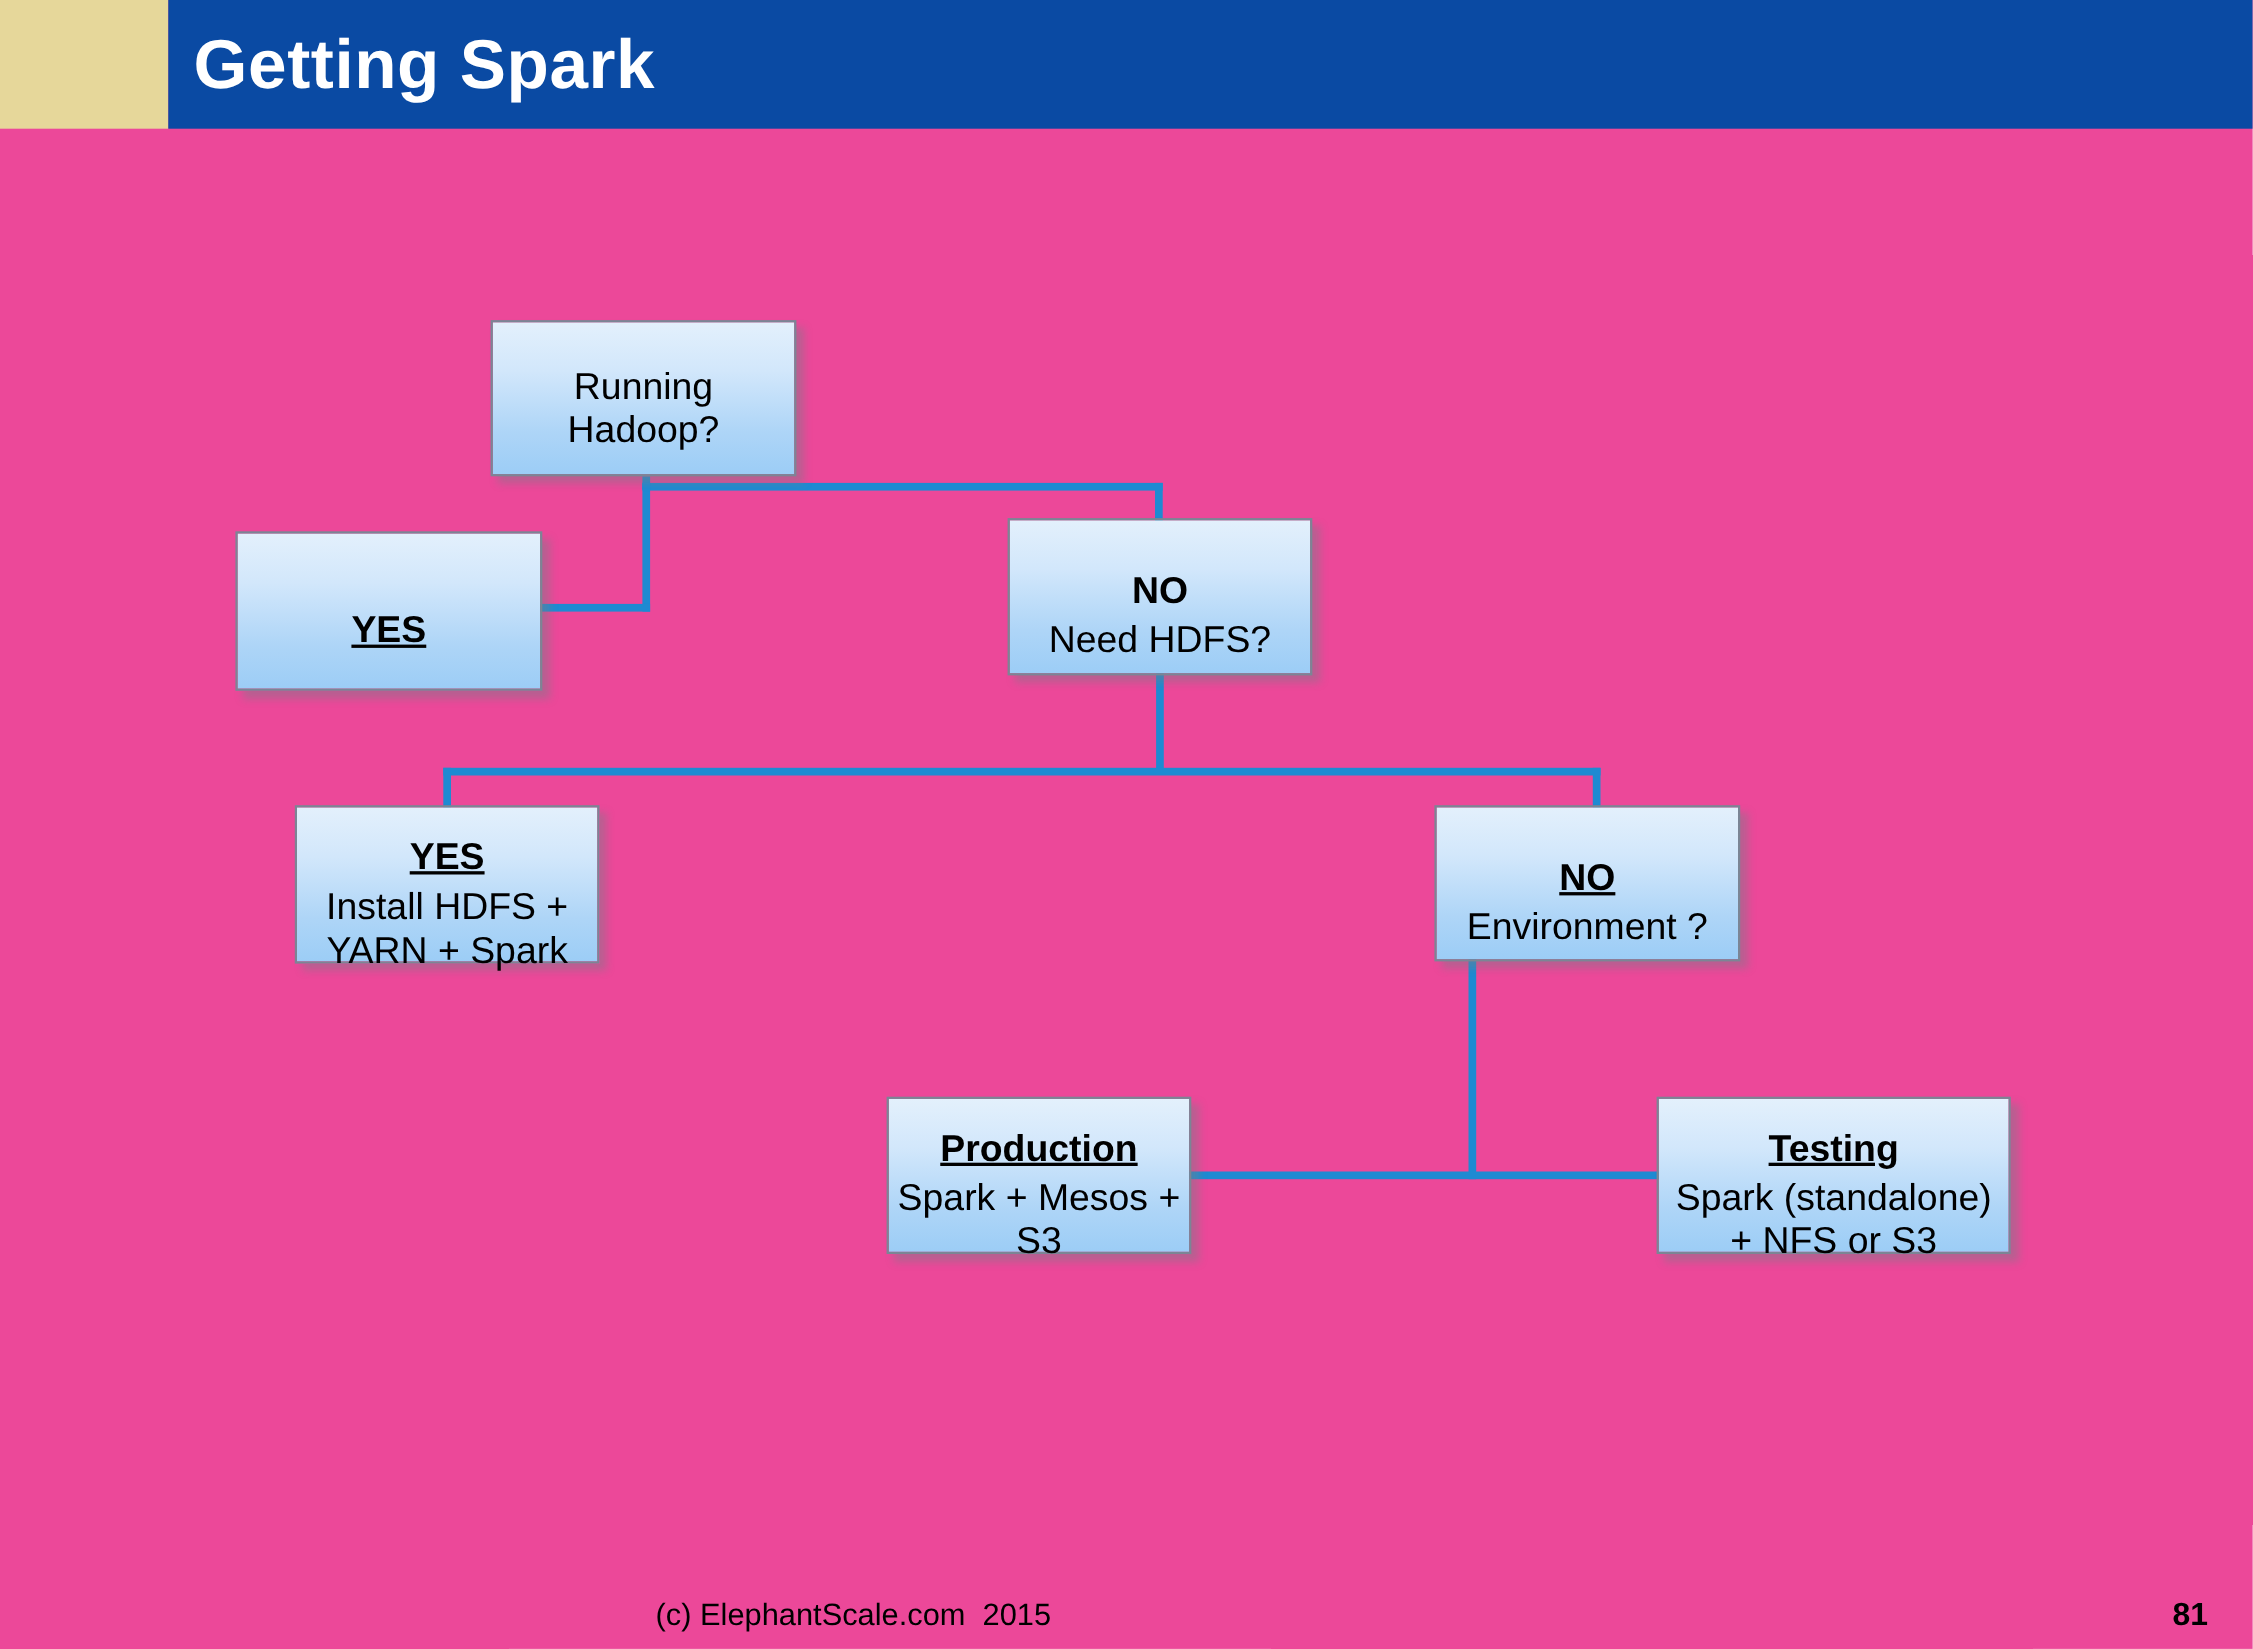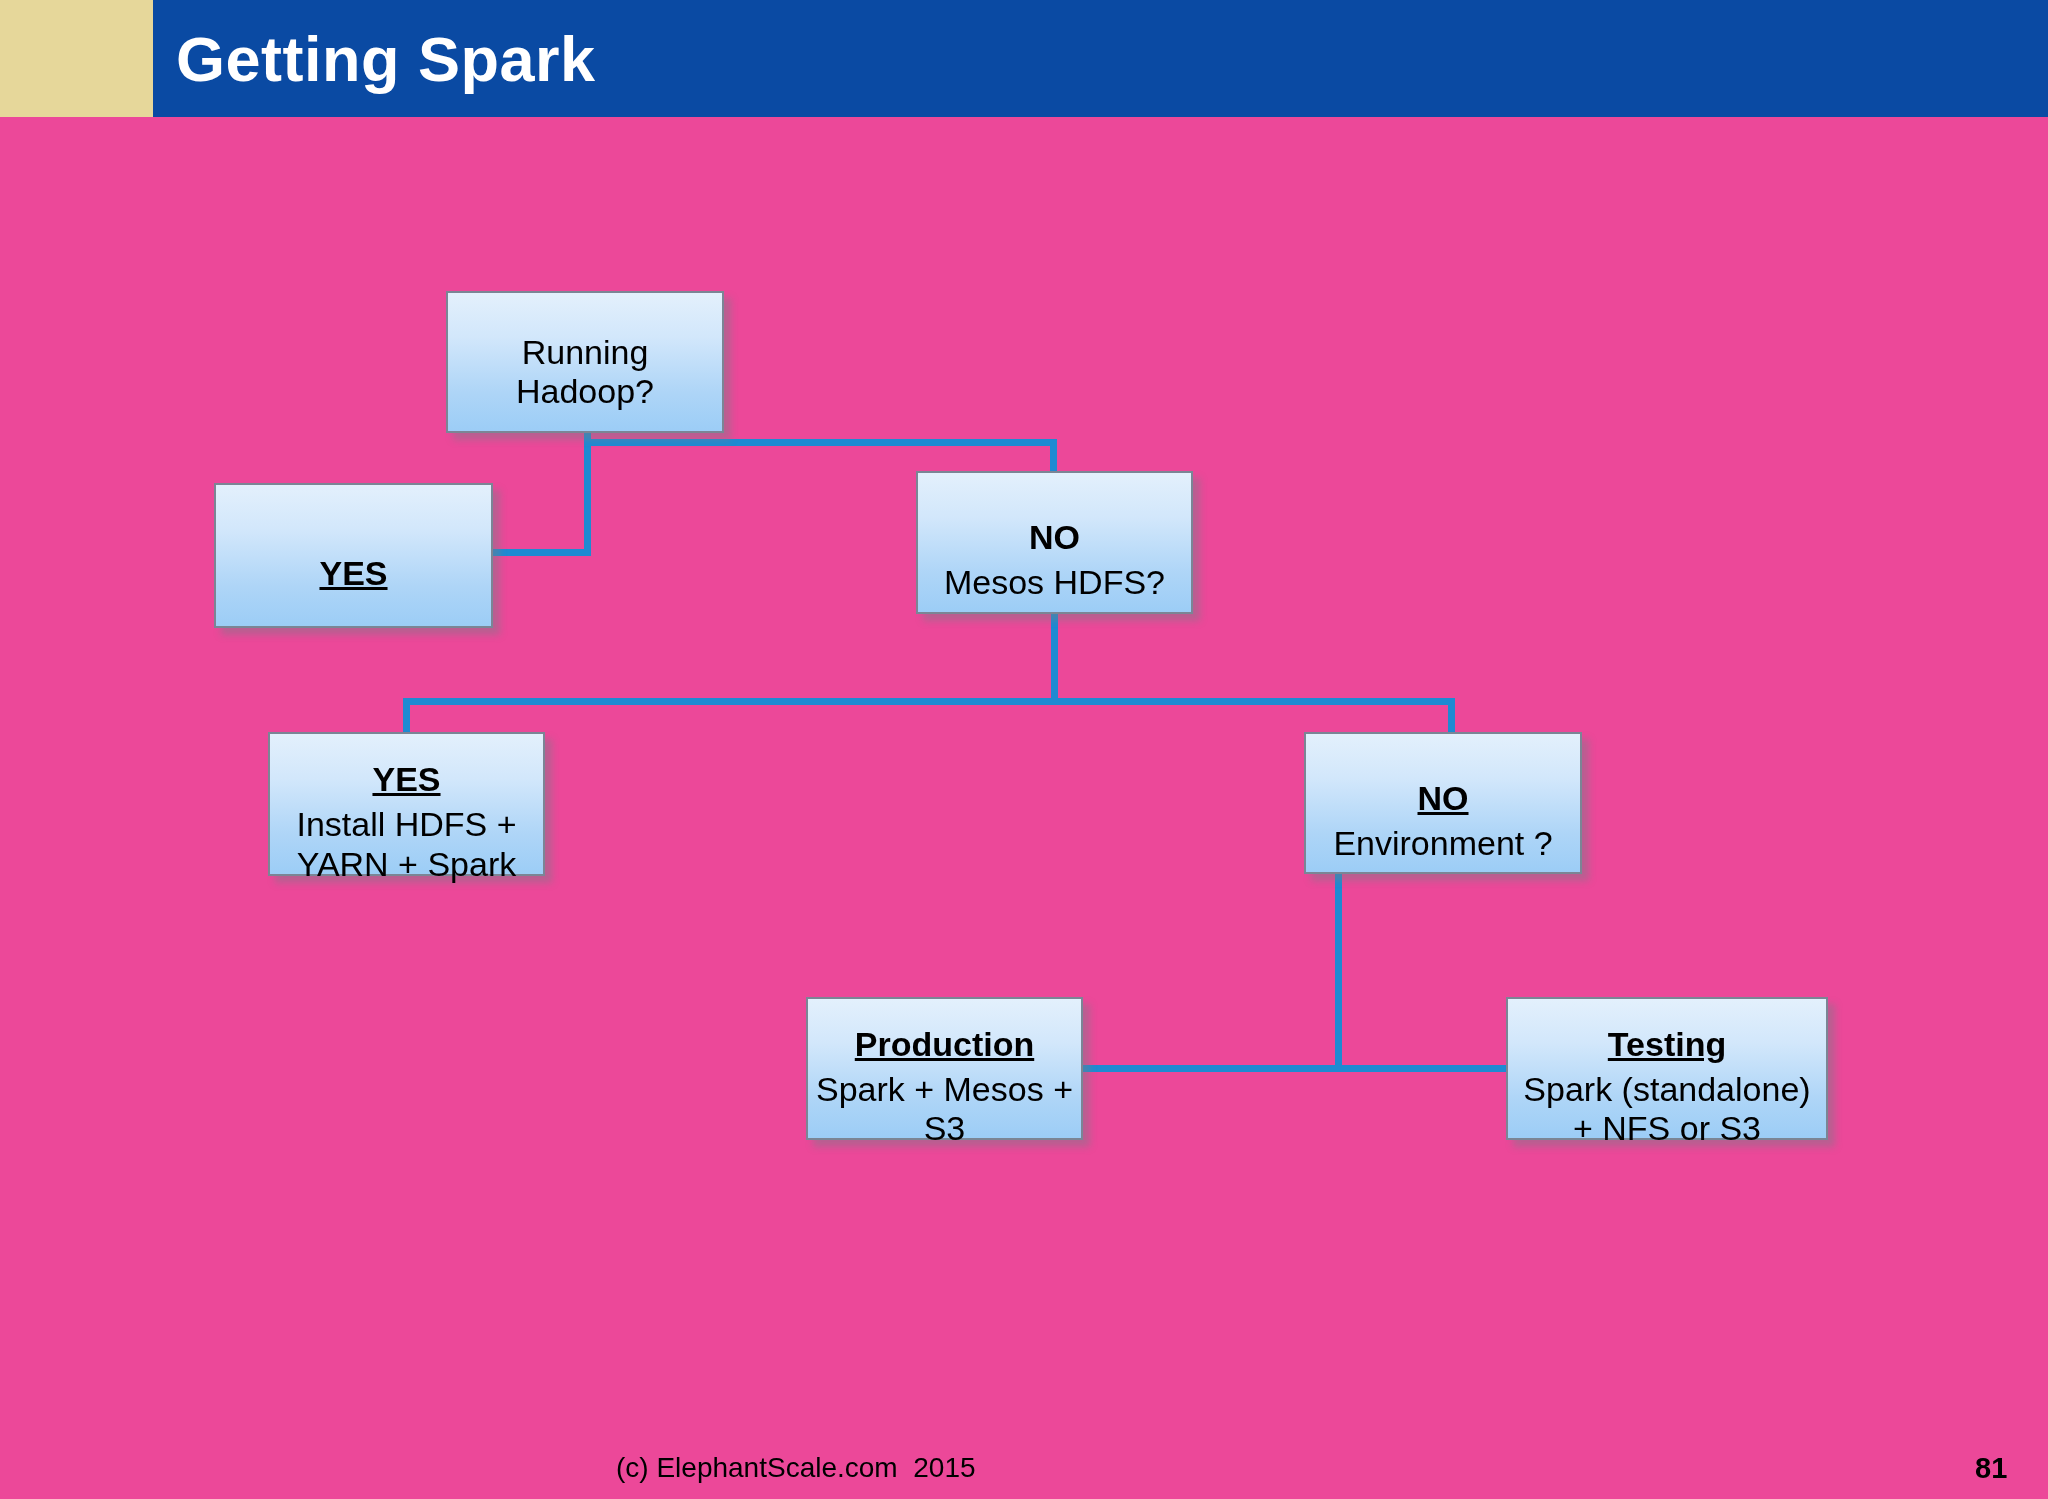--- a/index.html
+++ b/index.html
@@ -120,21 +120,20 @@
   #c3-bus    { left: 1081px; top: 1065px; width: 428px; }
 
   
   .footer-copy {
     position: absolute;
     left: 596px;
     top: 1452px;
     font-size: 28px;
     color: #000000;
     white-space: pre;
-    margin-left: 20px;
   }
   .footer-page {
     position: absolute;
     left: 1975px;
     top: 1452px;
     font-size: 29px;
     font-weight: bold;
     color: #000000;
   }
 </style>
@@ -164,21 +163,21 @@
   <div class="node" id="node-running-hadoop">
     <div class="node-solo">Running Hadoop?</div>
   </div>
 
   <div class="node" id="node-yes-install-spark">
     <div class="node-head">YES</div>
   </div>
 
   <div class="node" id="node-no-need-hdfs">
     <div class="node-head no-underline">NO</div>
-    <div class="node-body">Mesos HDFS?</div>
+    <div class="node-body">Need HDFS?</div>
   </div>
 
   <div class="node" id="node-yes-install-hdfs">
     <div class="node-head">YES</div>
     <div class="node-body">Install HDFS +
 YARN + Spark</div>
   </div>
 
   <div class="node" id="node-no-environment">
     <div class="node-head">NO</div>

